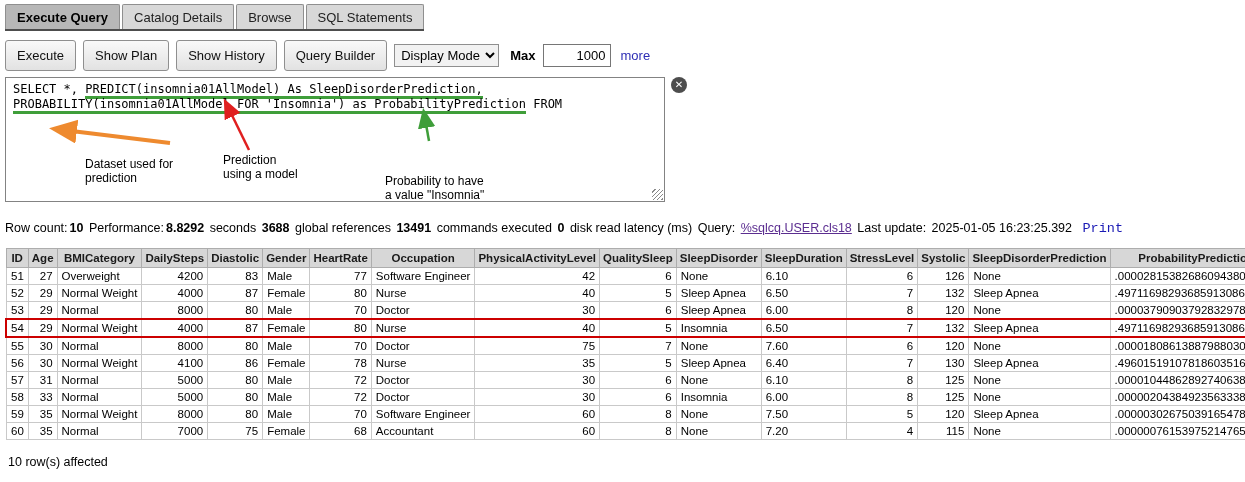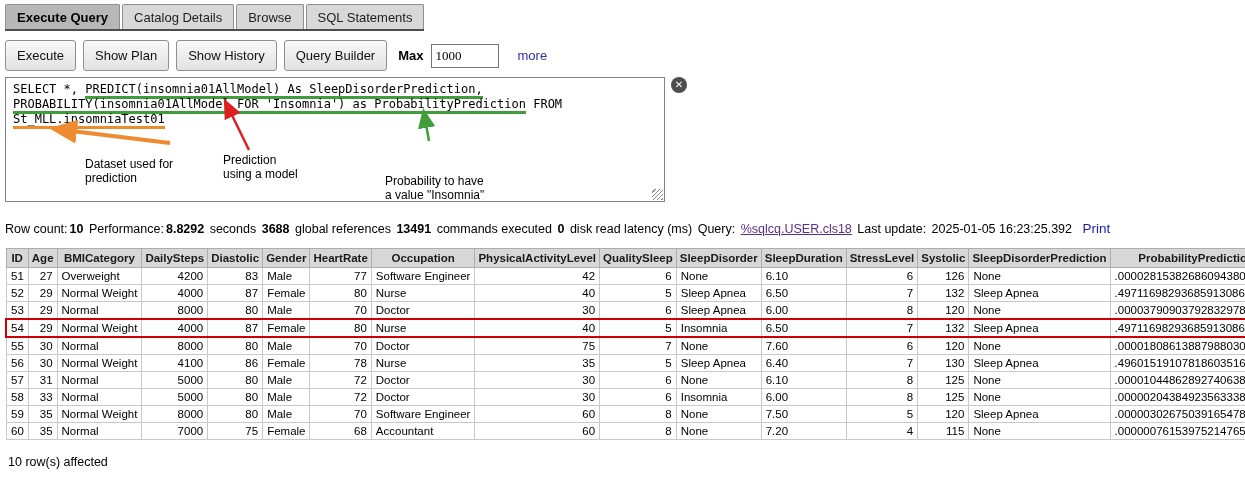--- a/index.html
+++ b/index.html
@@ -10,22 +10,22 @@
   .tab{padding:5px 11px 4px;background:#d8d8d8;border:1px solid #8f8f8f;border-bottom:none;
        border-radius:2px 2px 0 0;font-size:13px;color:#222;cursor:pointer;white-space:nowrap;}
   .tab.active{background:#b7b7b7;font-weight:bold;color:#000;}
 
   
   .toolbar{display:flex;align-items:center;gap:7px;margin:9px 0 6px 5px;}
   .toolbar button{font-family:"Liberation Sans",sans-serif;font-size:13px;padding:7px 11px;
       background:linear-gradient(#f9f9f9,#e2e2e2);border:1px solid #8f8f8f;border-radius:3px;cursor:pointer;color:#111;}
   .toolbar select{font-family:"Liberation Sans",sans-serif;font-size:13px;padding:2px 2px;border:1px solid #8f8f8f;background:#f2f2f2;cursor:pointer;}
   .maxlbl{font-weight:bold;margin-left:4px;}
-  .maxinput{width:58px;border:1px solid #767676;padding:3px 4px;font-size:13px;font-family:Liberation Serif, serif;}
-  .more{color:var(--link_blue,#2d2db4);margin-left:12px;cursor:pointer;text-decoration:none;}
+  .maxinput{width:58px;border:1px solid #767676;padding:3px 4px;font-size:13px;font-family:Liberation Sans, sans-serif;text-align:right;}
+  .more{color:var(--link_blue,#2d2db4);margin-left:3px;cursor:pointer;text-decoration:none;}
 
   
   .querywrap{position:relative;margin:2px 0 0 5px;width:692px;height:127px;}
   .sqlbox{position:absolute;left:0;top:0;width:660px;height:125px;border:1px solid #838383;background:#fff;
       padding:4px 0 0 7px;box-sizing:border-box;font-family:"DejaVu Sans Mono","Liberation Mono",monospace;
       font-size:12px;line-height:15px;cursor:text;}
   .sqlline{white-space:pre;}
   .u-green{border-bottom:3px solid var(--accent_green,#3f9e3a);}
   .u-orange{border-bottom:3px solid var(--accent_orange,#ee8a2f);}
   .ann{position:absolute;font-size:12px;line-height:14px;white-space:pre-line;color:#000;}
@@ -33,21 +33,21 @@
   .closebtn{position:absolute;left:666px;top:0px;width:16px;height:16px;border-radius:50%;
       background:#4d4d4d;color:#fff;font-size:10px;line-height:16px;text-align:center;cursor:pointer;
       font-family:"Liberation Sans",sans-serif;}
   .grip{position:absolute;right:1px;bottom:1px;width:11px;height:11px;cursor:nwse-resize;
       background:repeating-linear-gradient(135deg,transparent 0 2px,#8a8a8a 2px 3px);}
 
   
   .status{margin:17px 0 0 5px;font-size:12.5px;}
   .status span,.status b,.status a{margin-right:2px;}
   .qlink{color:var(--link_purple,#5b2d90);text-decoration:underline;cursor:pointer;}
-  .printlink{color:#1a1ab5;font-size:13.5px;margin-left:5px;cursor:pointer;text-decoration:none;}
+  .printlink{color:#1a1ab5;font-size:13.5px;margin-left:5px;cursor:pointer;text-decoration:none;font-family:Liberation Mono, monospace;}
 
   
   table.results{border-collapse:collapse;table-layout:fixed;margin:12px 0 0 5px;font-size:11.5px;}
   table.results th{background:#d7d7d7;border:1px solid #adadad;padding:3px 3px;font-weight:bold;
       text-align:center;white-space:nowrap;overflow:hidden;color:#1a1a1a;}
   table.results td{border:1px solid #c9c9c9;padding:2px 4px;white-space:nowrap;overflow:hidden;background:#fff;}
   table.results td.num{text-align:right;}
   tr.hl td{border-top:2px solid var(--row_highlight,#c00);border-bottom:2px solid var(--row_highlight,#c00);}
   tr.hl td:first-child{border-left:2px solid var(--row_highlight,#c00);}
   tr.hl td:last-child{border-right:2px solid var(--row_highlight,#c00);}
@@ -66,31 +66,33 @@
   <div class="tab">Browse</div>
   <div class="tab">SQL Statements</div>
 </div>
 
 
 <div class="toolbar">
   <button>Execute</button>
   <button>Show Plan</button>
   <button>Show History</button>
   <button>Query Builder</button>
+  <select>
+    <option>Display Mode</option>
+  </select>
   <span class="maxlbl">Max</span>
   <input class="maxinput" value="1000" style="">
   <a class="more">more</a>
 </div>
 
 
 <div class="querywrap">
   <div class="sqlbox">
     <div class="sqlline"><span>SELECT *, </span><span class="u-green">PREDICT(insomnia01AllModel) As SleepDisorderPrediction,</span></div>
     <div class="sqlline"><span class="u-green">PROBABILITY(insomnia01AllModel FOR 'Insomnia') as ProbabilityPrediction</span><span> FROM</span></div>
-    <div class="sqlline"><span class="u-orange">St_MLL.insomniaTest01</span></div>
     <div class="grip"></div>
   </div>
 
   <svg class="arrows" width="665" height="127">
     <defs>
       <marker id="ah-o" markerWidth="8" markerHeight="8" refX="5.5" refY="3" orient="auto">
         <path d="M0,0 L7,3 L0,6 Z" style="fill:var(--accent_orange,#ee8a2f)"></path>
       </marker>
       <marker id="ah-r" markerWidth="9" markerHeight="9" refX="6" refY="3.5" orient="auto">
         <path d="M0,0 L8,3.5 L0,7 Z" style="fill:var(--accent_red,#e01f1f)"></path>

